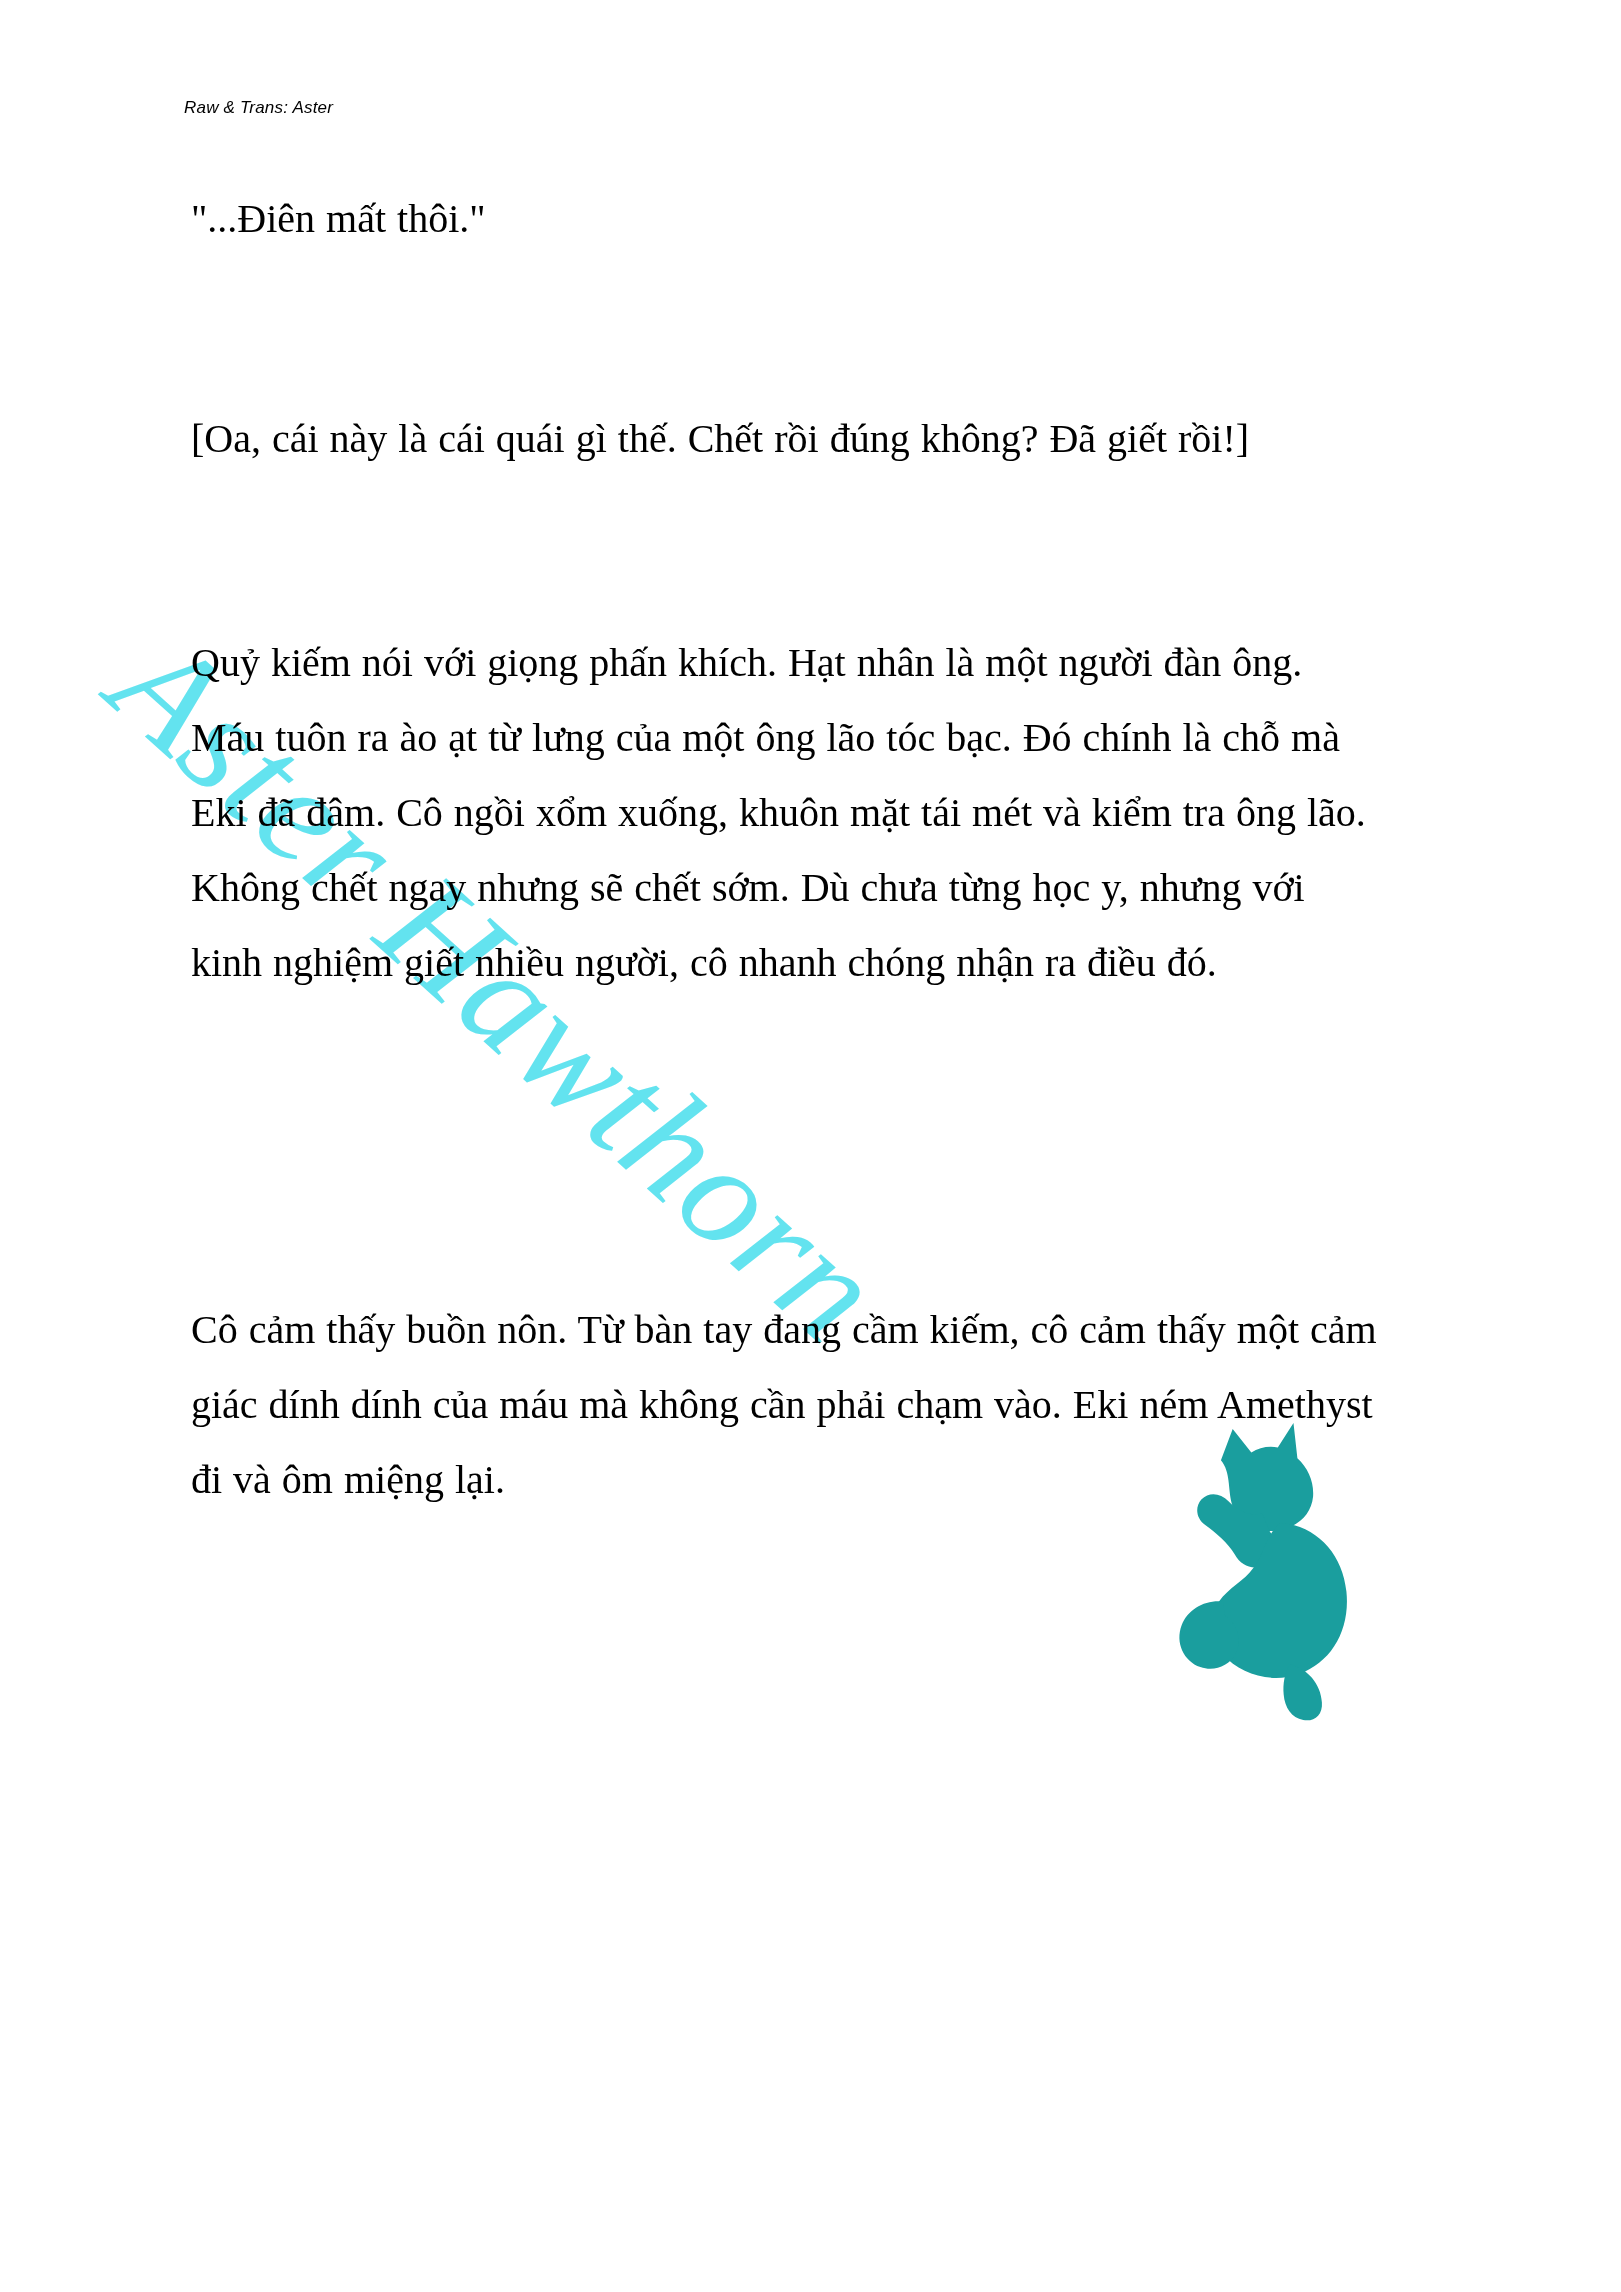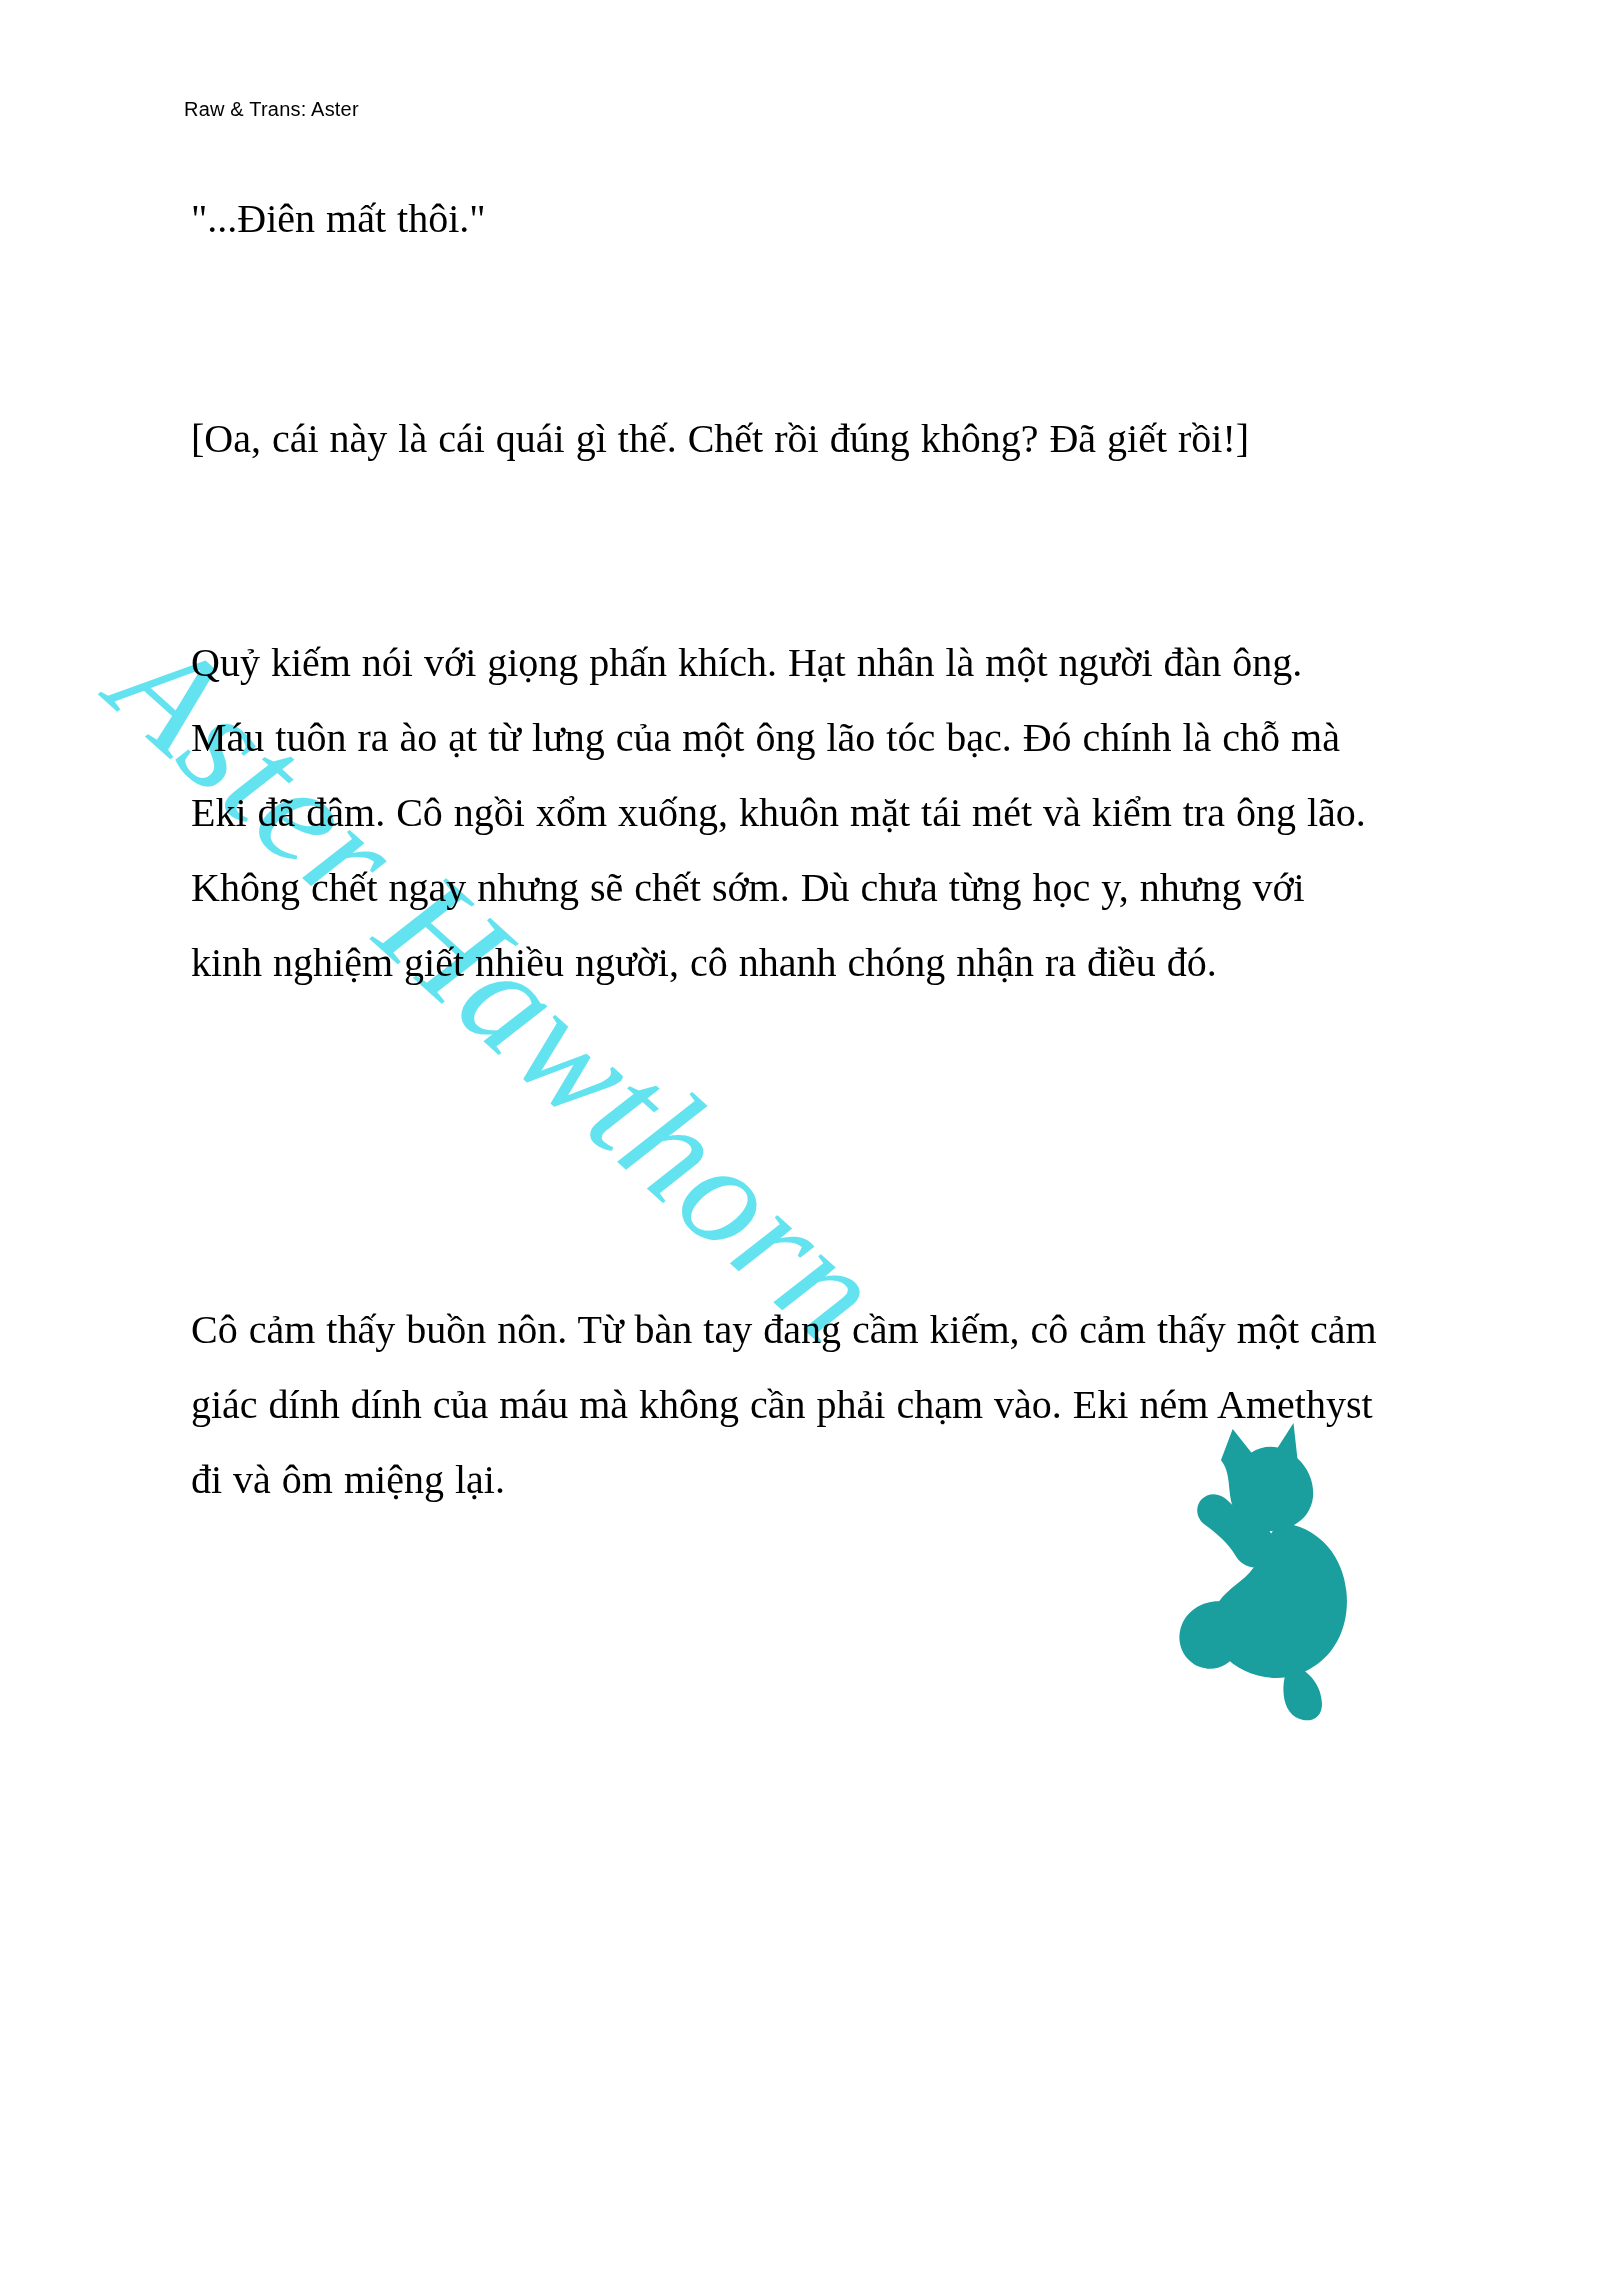--- a/index.html
+++ b/index.html
@@ -46,24 +46,25 @@
     transform-origin: 0 0;
     -webkit-text-stroke: 0px transparent;
   }
 
   
   .header {
     position: absolute;
     left: 184px;
     top: 98px;
     font-family: "Liberation Sans", "DejaVu Sans", sans-serif;
-    font-size: 20px;
+    font-size: 17px;
     color: #000000;
     letter-spacing: 0.2px;
     z-index: 3;
+    font-style: italic;
   }
 
   
   .content {
     position: absolute;
     left: 191px;
     top: 181px;
     width: 1245px;
     z-index: 3;
   }

